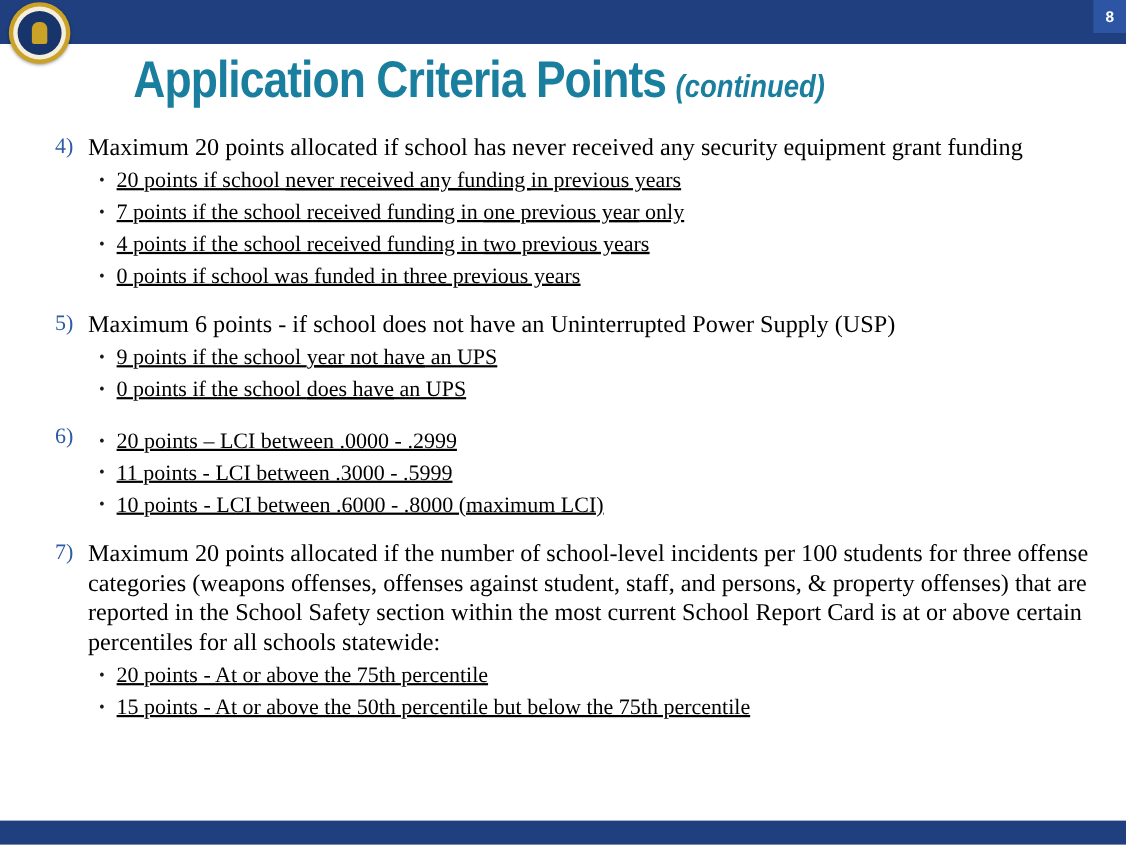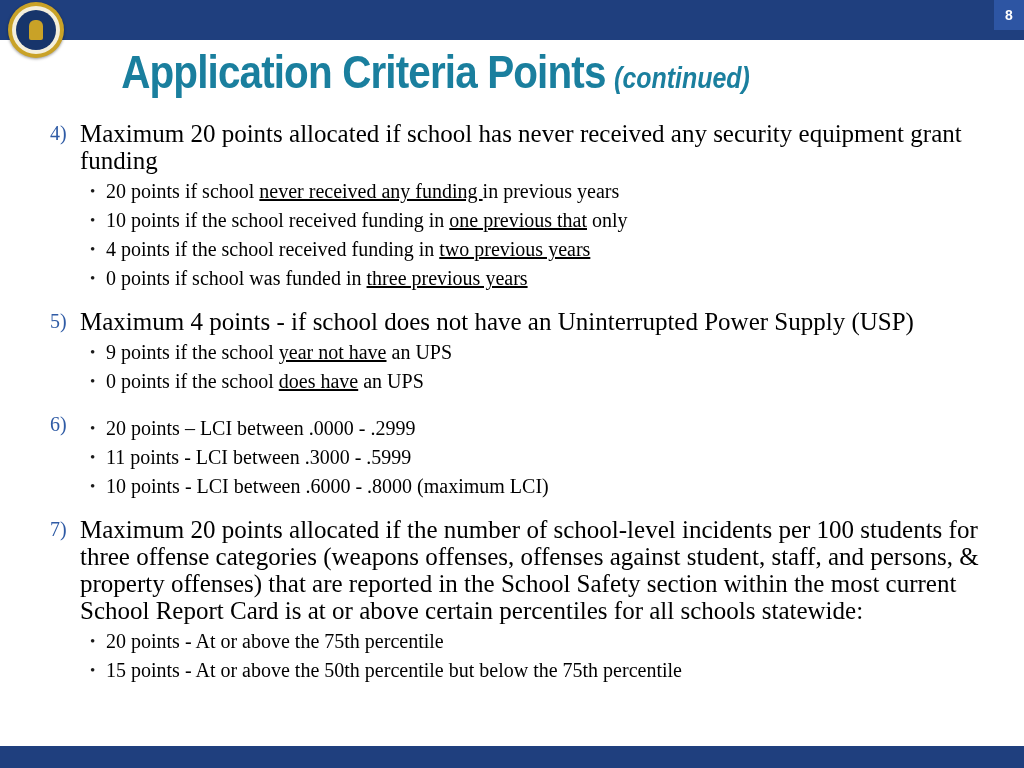--- a/index.html
+++ b/index.html
@@ -57,26 +57,26 @@
 
   
   .content { position:absolute; top:120px; left:50px; right:32px; }
   .item { display:grid; grid-template-columns:30px 1fr; margin-bottom:15px; }
   .item-num {
     grid-column:1;
     color:#2F5BA5; font-size:20px; line-height:27px;
   }
   .item-head {
     grid-column:2;
-    color:#000000; font-size:25px; line-height:27px;
+    color:#000000; font-size:22px; line-height:27px;
   }
   .bullets { grid-column:2; margin-top:3px; }
   .bullet { display:flex; color:#000; font-size:20px; line-height:29px; }
   .dot { flex:0 0 26px; padding-left:10px; font-size:15px; color:#1a1a1a; }
-  .btxt { flex:1 1 auto; }
+  .btxt { flex:1 1 auto;text-decoration:underline; }
   .u { text-decoration:underline; }
 </style>
 </head>
 <body>
 
 <div class="bar bar-top" style="background: rgb(31, 63, 126);"></div>
 <div class="bar bar-bottom" style="background: rgb(31, 63, 126);"></div>
 <div class="slide-number">8</div>
 
 <div class="logo">
@@ -97,35 +97,35 @@
     <div class="item">
       <span class="item-num" style="color: rgb(47, 91, 165);">4)</span>
       <div class="item-head">Maximum 20 points allocated if school has never received any security equipment grant funding</div>
       <div class="bullets">
         <div class="bullet">
           <span class="dot">•</span>
           <span class="btxt"><span>20 points if school </span><span class="u">never received any funding </span><span>in previous years</span></span>
         </div>
         <div class="bullet">
           <span class="dot">•</span>
-          <span class="btxt"><span>10 points if the school received funding in </span><span class="u">one previous that</span><span> only</span></span>
+          <span class="btxt"><span>7 points if the school received funding in </span><span class="u">one previous year</span><span> only</span></span>
         </div>
         <div class="bullet">
           <span class="dot">•</span>
           <span class="btxt"><span>4 points if the school received funding in </span><span class="u">two previous years</span></span>
         </div>
         <div class="bullet">
           <span class="dot">•</span>
           <span class="btxt"><span>0 points if school was funded in </span><span class="u">three previous years</span></span>
         </div>
       </div>
     </div>
     <div class="item">
       <span class="item-num" style="color: rgb(47, 91, 165);">5)</span>
-      <div class="item-head">Maximum 4 points - if school does not have an Uninterrupted Power Supply (USP)</div>
+      <div class="item-head">Maximum 6 points - if school does not have an Uninterrupted Power Supply (USP)</div>
       <div class="bullets">
         <div class="bullet">
           <span class="dot">•</span>
           <span class="btxt"><span>9 points if the school </span><span class="u">year not have</span><span> an UPS</span></span>
         </div>
         <div class="bullet">
           <span class="dot">•</span>
           <span class="btxt"><span>0 points if the school </span><span class="u">does have</span><span> an UPS</span></span>
         </div>
       </div>

